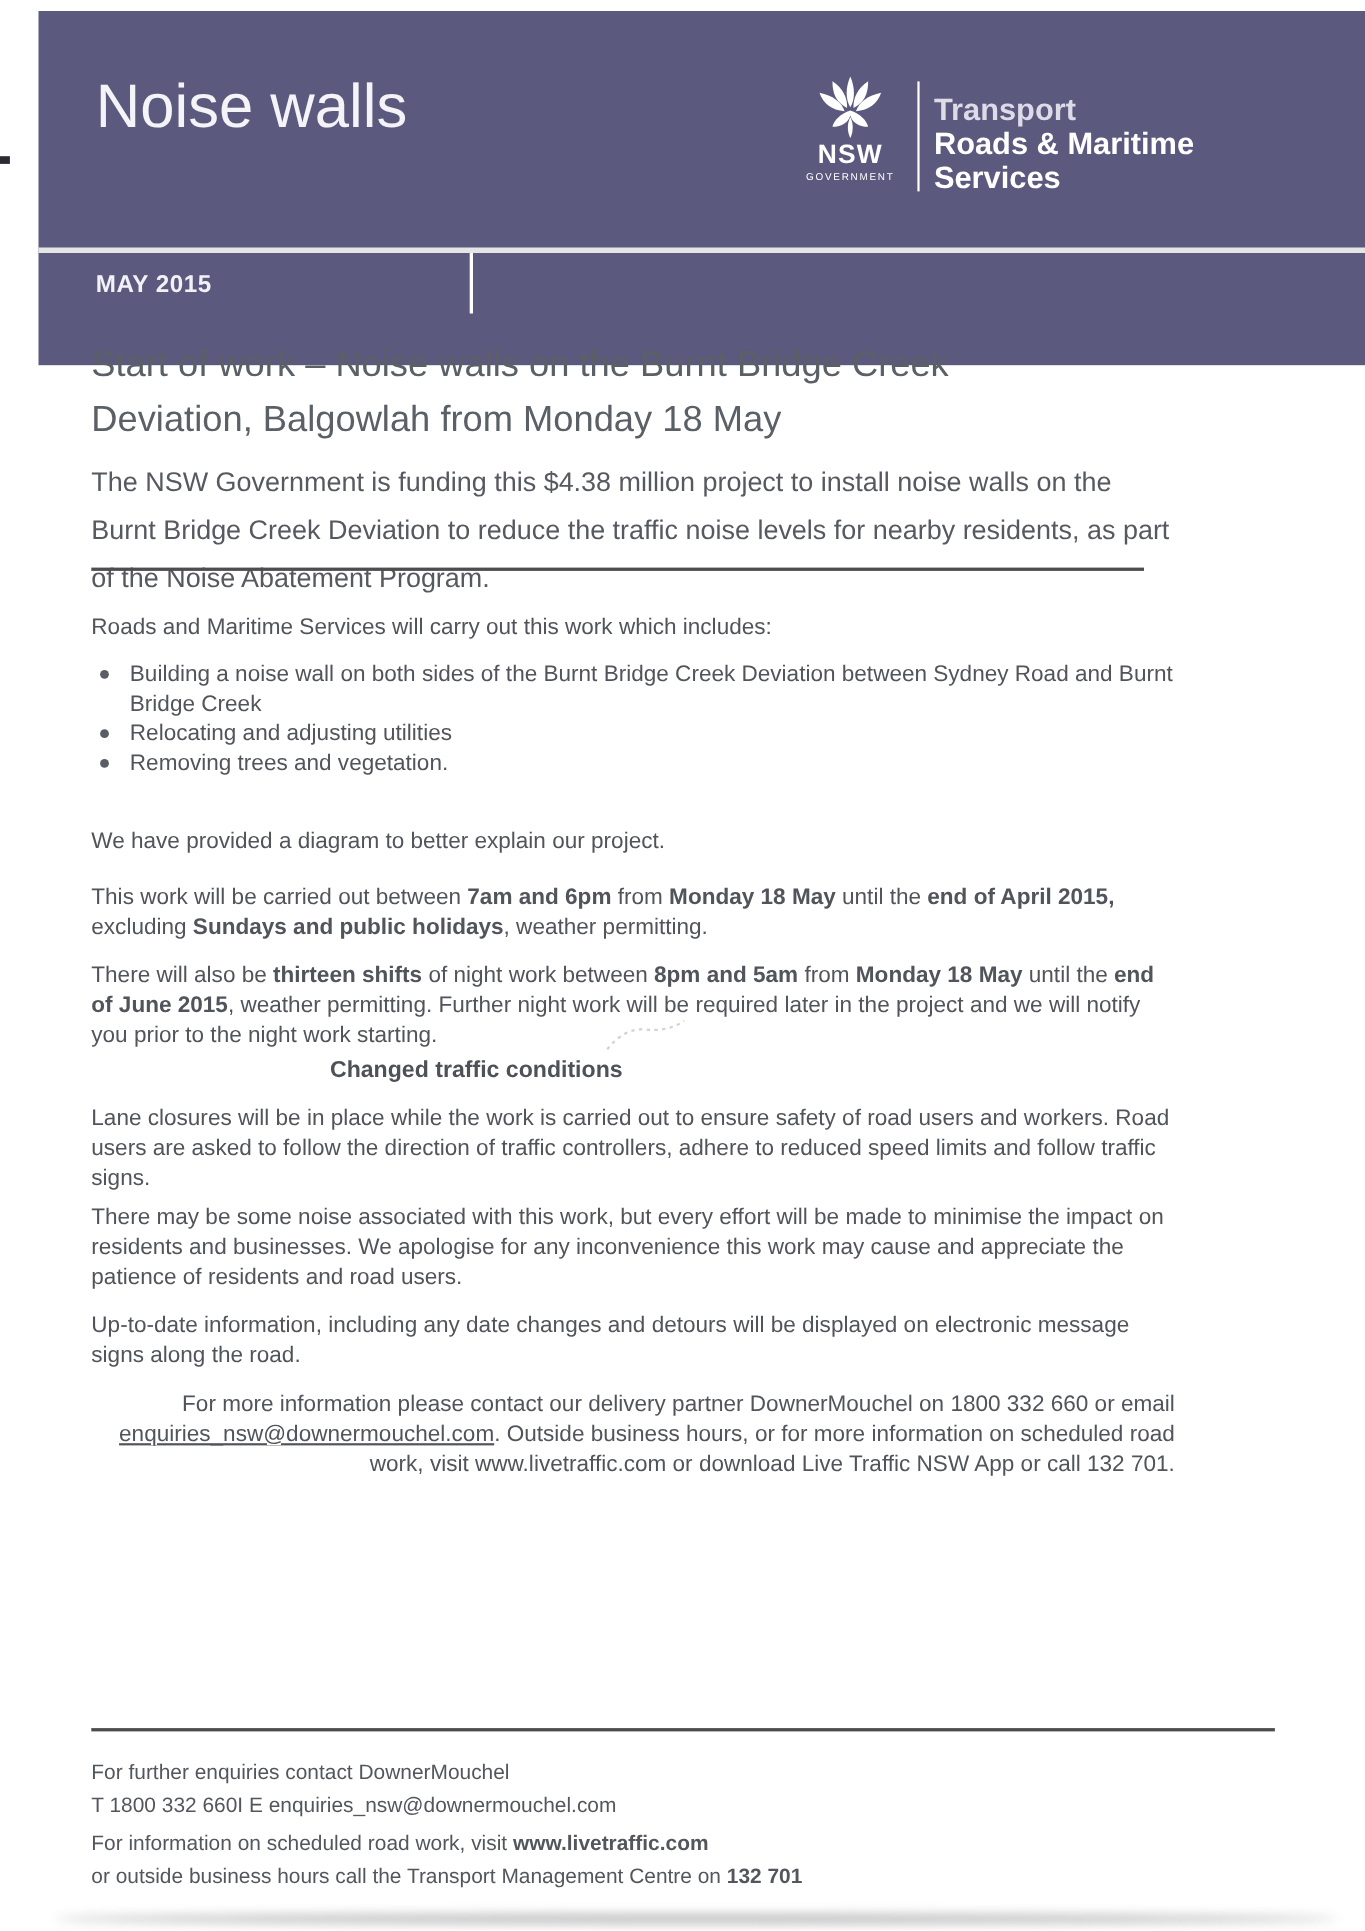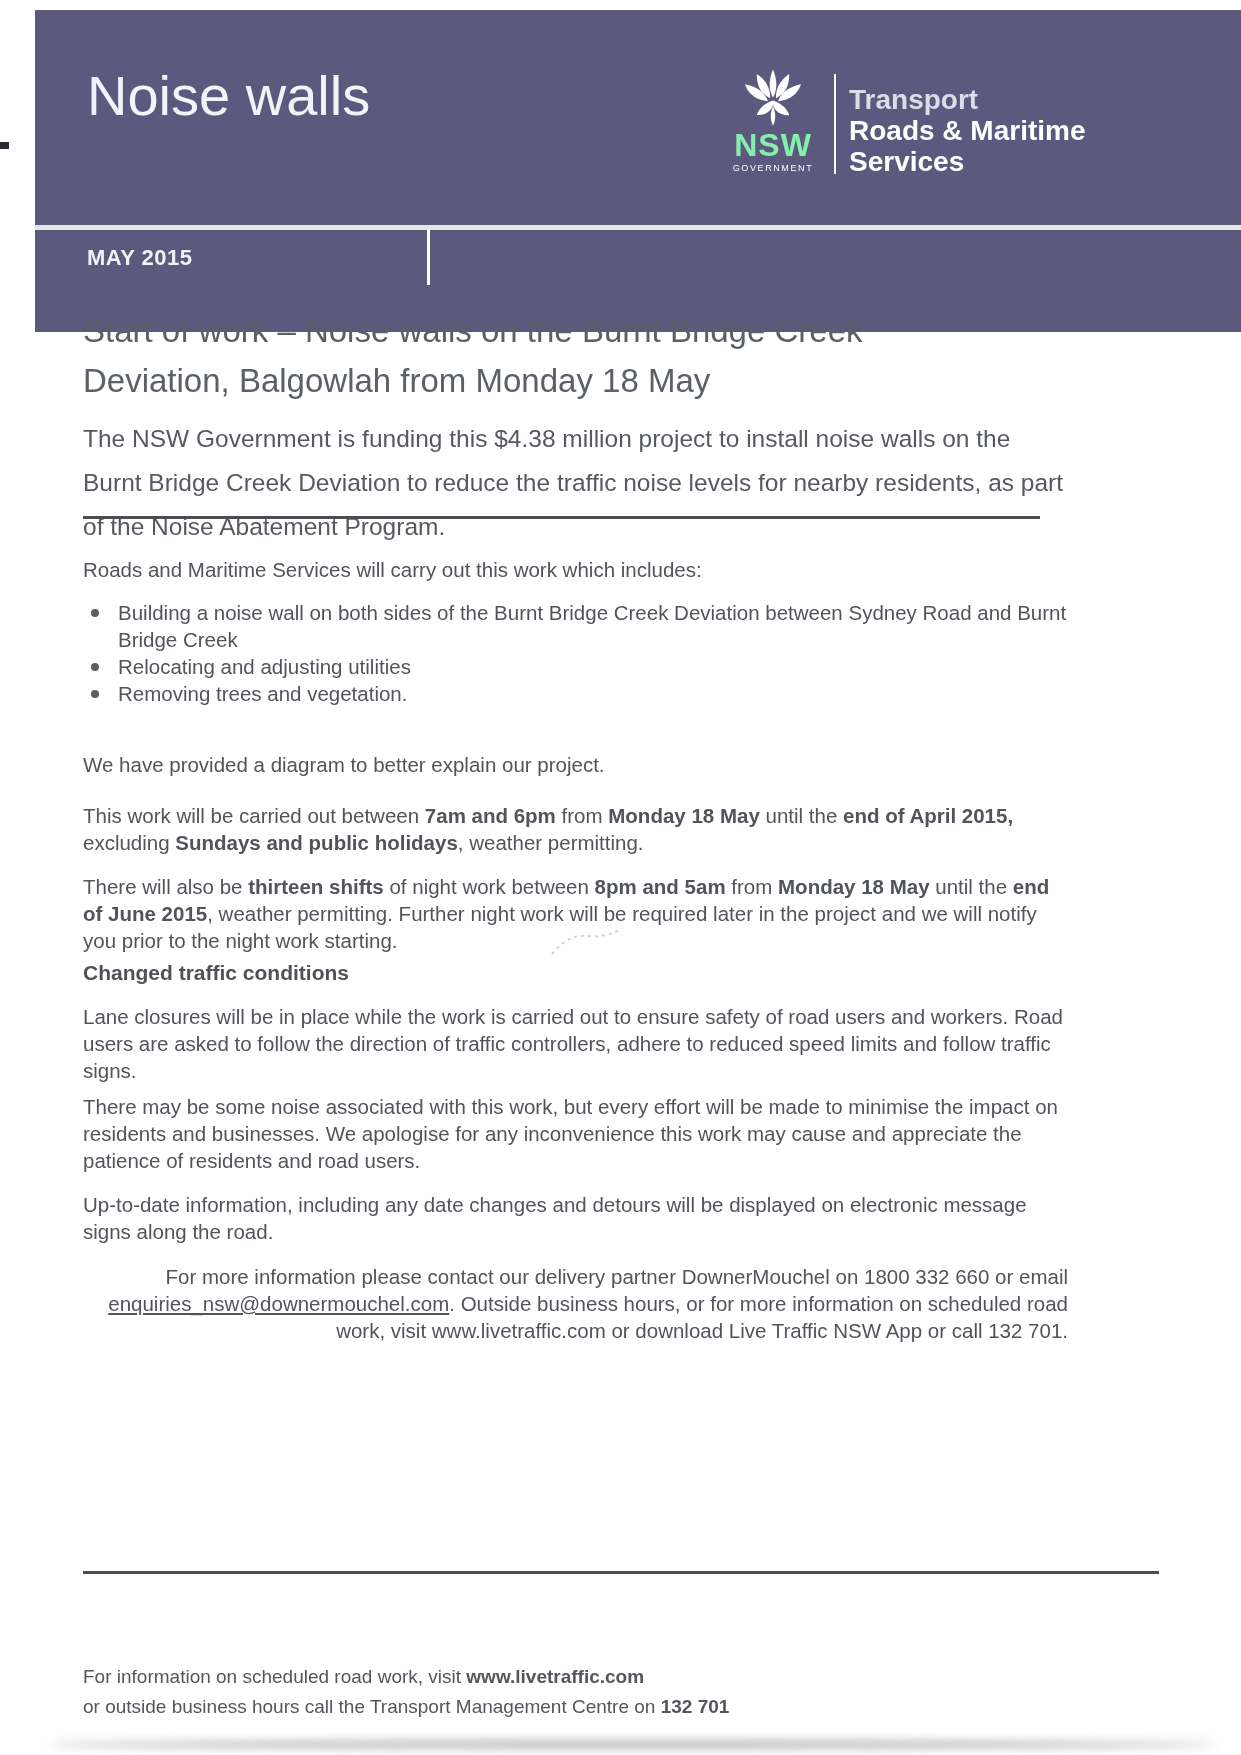--- a/index.html
+++ b/index.html
@@ -13,21 +13,21 @@
     background:#5c597e;
     padding-left:27px;
   }
   .header-title {
     position:absolute; left:52px; top:58px; color:#f4f3f8;
     font-size:56px; font-weight:400; letter-spacing:0px; line-height:1;
   }
   .logo { position:absolute; left:690px; top:58px; display:flex; align-items:flex-start; }
   .logo-left { width:96px; text-align:center; }
   .waratah svg { width:74px; height:62px; display:block; margin:0 auto; }
-  .nsw-acronym { color:#86efac; font-weight:bold; font-size:32px; line-height:0.95; letter-spacing:1px; }
+  .nsw-acronym { color:#ffffff; font-weight:bold; font-size:24px; line-height:0.95; letter-spacing:1px; }
   .nsw-gov { color:#ffffff; font-size:9px; letter-spacing:1.6px; margin-top:3px; }
   .logo-divider { width:2px; height:100px; background:#ffffff; margin:6px 13px 0 13px; }
   .brand { color:#ffffff; font-size:28px; line-height:31px; padding-top:16px; }
   .brand-line1 { font-weight:700; color:#dddbe8; }
   .brand-line2, .brand-line3 { font-weight:bold; }
   
   .band {
     position:absolute; left:0; right:0; top:215px; height:55px;
     border-top:5px solid #e5e5e5;
   }
@@ -52,21 +52,21 @@
   .bullet-list li { position:relative; padding-left:35px; margin-bottom:0px; }
   .bullet-list li::before {
     content:""; position:absolute; left:8px; top:10px; width:8px; height:8px;
     border-radius:50%; background:#5a5d63;
   }
   .diagram-note { position:absolute; left:83px; top:730px; width:985px; }
   .work-hours  { position:absolute; left:83px; top:781px; width:985px; }
   .night-work  { position:absolute; left:83px; top:852px; width:985px; }
   .traffic-heading {
     position:absolute; left:83px; top:944px; width:700px;
-    font-size:21px; font-weight:bold; color:#4e5157;
+    font-size:21px; font-weight:bold; color:#4e5157;text-align:center;
   }
   .lane-closures { position:absolute; left:83px; top:982px;  width:985px; }
   .noise-apology { position:absolute; left:83px; top:1072px; width:985px; }
   .up-to-date    { position:absolute; left:83px; top:1170px; width:985px; }
   .more-info     { position:absolute; left:83px; top:1242px; width:985px;text-align:right; }
   .b { font-weight:bold; }
   .u { text-decoration:underline; }
   
   .rule-bottom { position:absolute; left:83px; top:1571px; width:1076px; height:3px; background:#4d4d4f; }
   .footer-block1 { position:absolute; left:83px; top:1597px; width:900px; font-size:19px; line-height:30px; color:#53565c; }
@@ -145,20 +145,24 @@
   <p class="lane-closures bodytext">Lane closures will be in place while the work is carried out to ensure safety of road users and workers. Road users are asked to follow the direction of traffic controllers, adhere to reduced speed limits and follow traffic signs.</p>
 
   <p class="noise-apology bodytext">There may be some noise associated with this work, but every effort will be made to minimise the impact on residents and businesses. We apologise for any inconvenience this work may cause and appreciate the patience of residents and road users.</p>
 
   <p class="up-to-date bodytext">Up-to-date information, including any date changes and detours will be displayed on electronic message signs along the road.</p>
 
   <p class="more-info bodytext"><span>For more information please contact our delivery partner DownerMouchel on 1800 332 660 or email </span><span class="u">enquiries_nsw@downermouchel.com</span><span>. Outside business hours, or for more information on scheduled road work, visit www.livetraffic.com or download Live Traffic NSW App or call 132 701.</span></p>
 
   <div class="rule-bottom"></div>
 
+  <div class="footer-block1">
+    <div>For further enquiries contact DownerMouchel</div>
+    <div>T 1800 332 660I E enquiries_nsw@downermouchel.com</div>
+  </div>
 
   <div class="footer-block2">
     <div><span>For information on scheduled road work, visit </span><span class="b">www.livetraffic.com</span></div>
     <div><span>or outside business hours call the Transport Management Centre on </span><span class="b">132 701</span></div>
   </div>
 
   <div class="pencil-mark">
     <svg width="110" height="34" viewBox="0 0 110 34" xmlns="http://www.w3.org/2000/svg">
       <path d="M4 30 Q20 10 38 12 Q60 14 74 4" fill="none" stroke="#9a9aa0" stroke-width="2" stroke-dasharray="3 4"></path>
     </svg>

